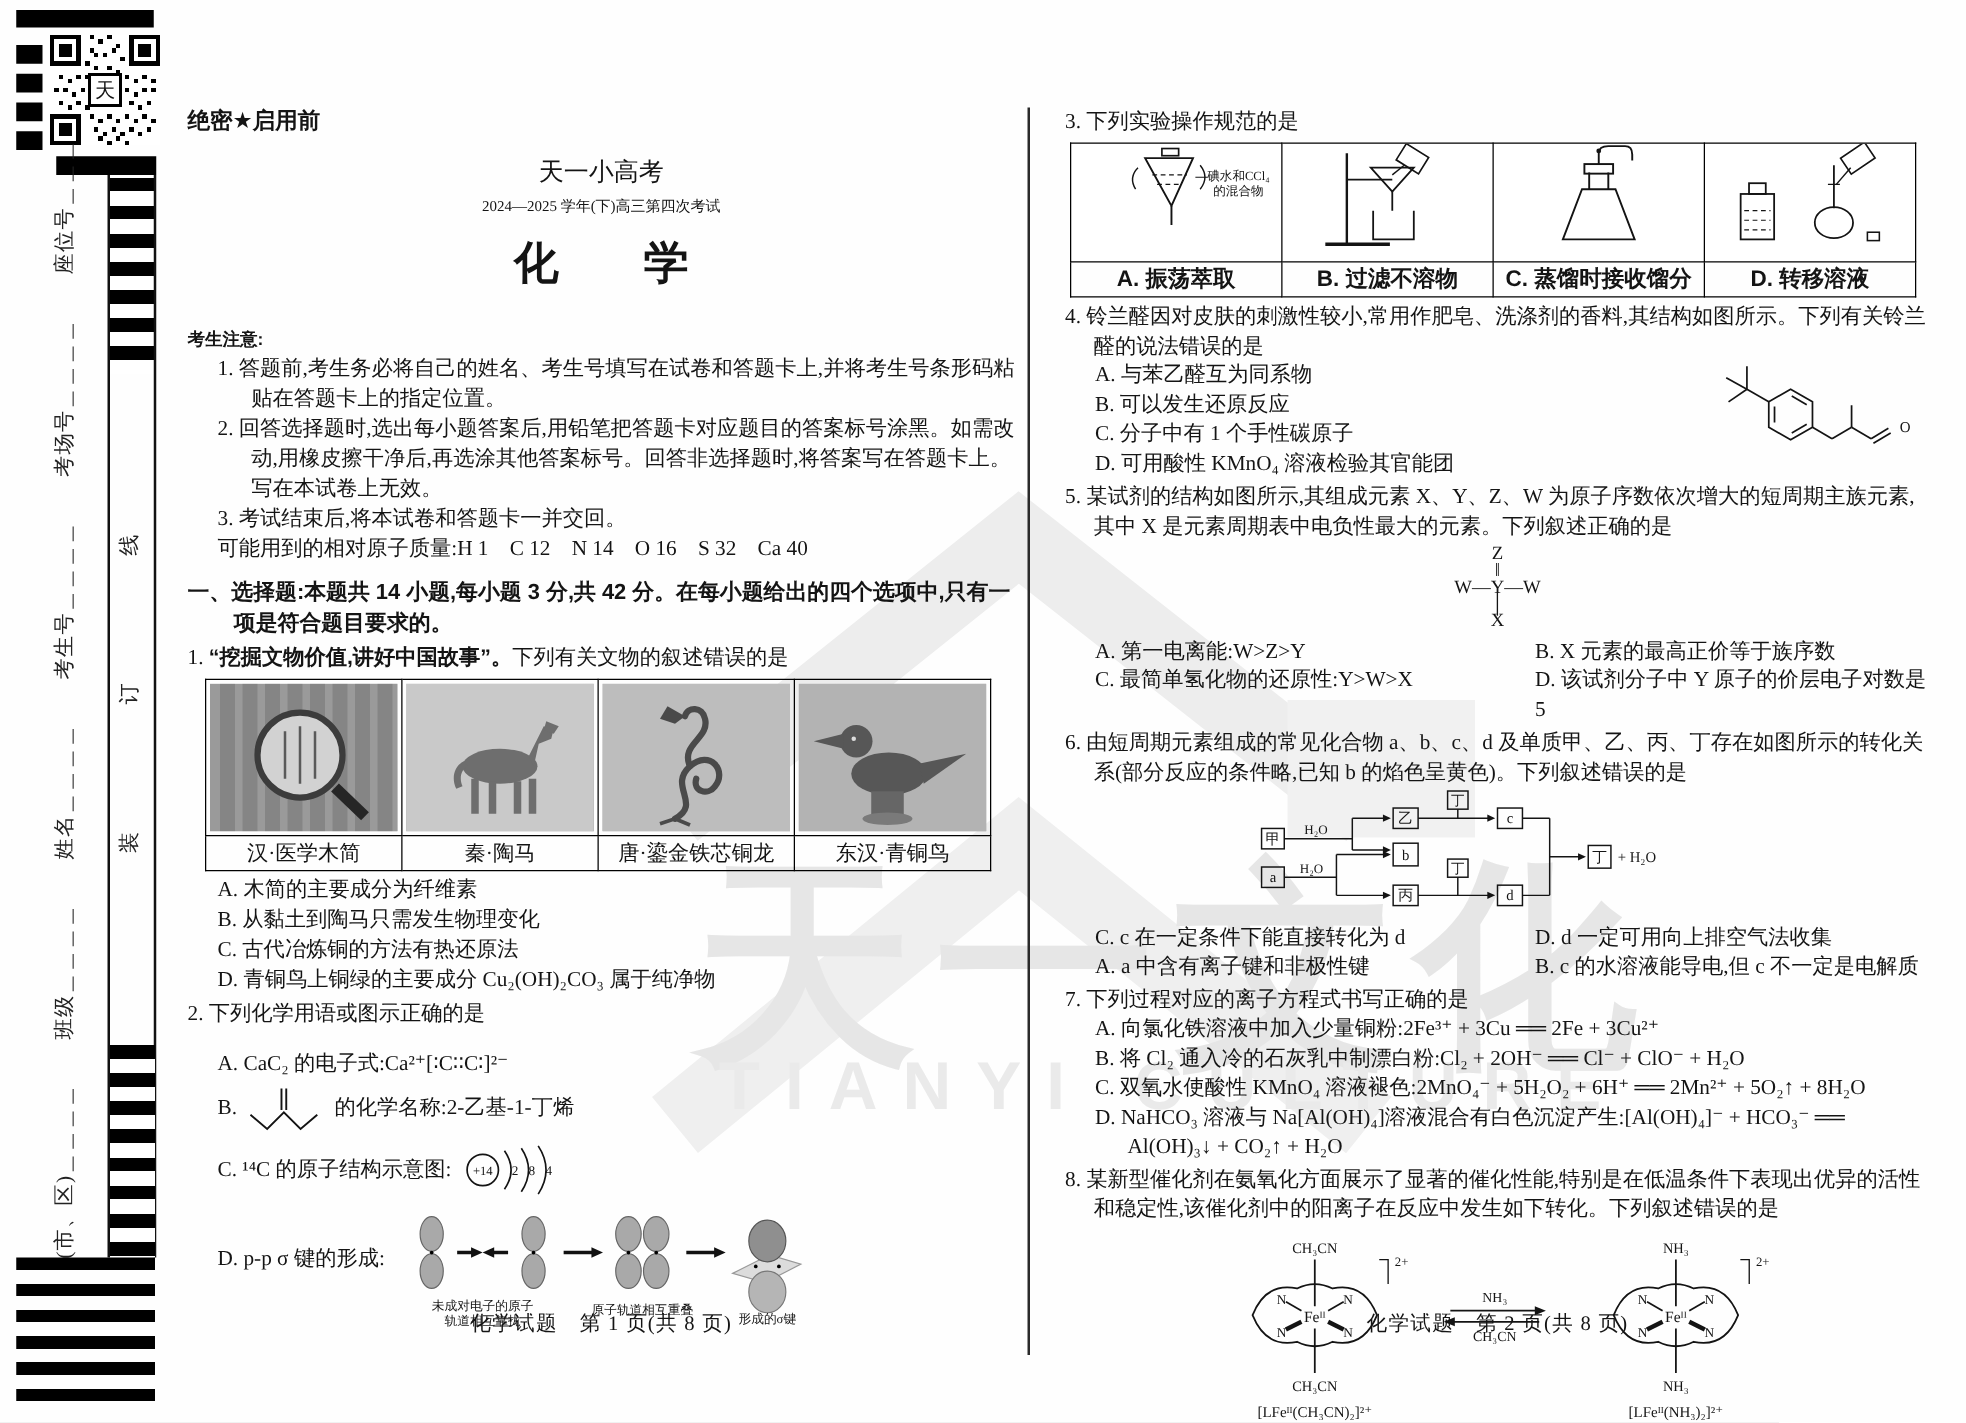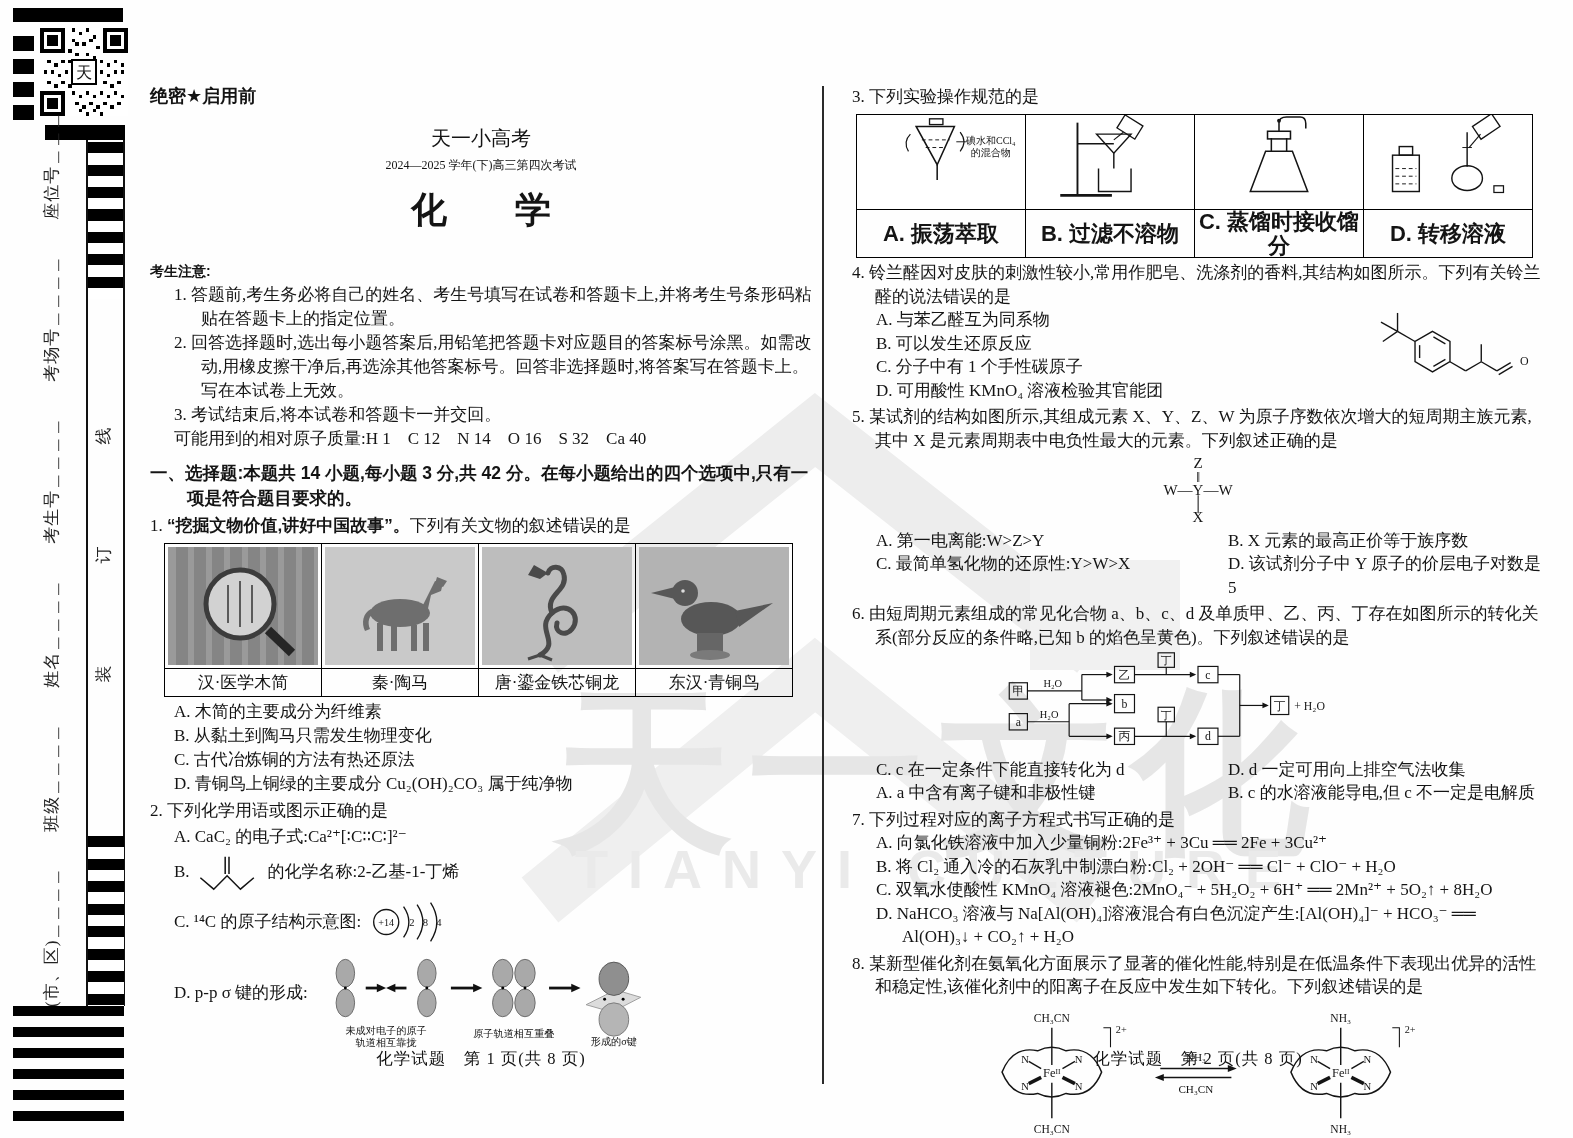--- a/index.html
+++ b/index.html
@@ -46,21 +46,21 @@
   .masses{margin-left:24px;}
   .sect{margin-top:10px;padding-left:37px;text-indent:-37px;font-size:17.5px;line-height:25px;}
   .stem{padding-left:23px;text-indent:-23px;margin-top:3px;}
   .opt{margin-left:24px;}
   .optgrid{display:grid;grid-template-columns:352px auto;margin-left:24px;}
   table.tbl{border-collapse:collapse;margin:5px 0 3px 14px;}
   table.tbl td{border:1.6px solid #000;padding:0;text-align:center;}
   .art-cell{width:156px;height:124px;text-align:center;vertical-align:middle;}
   .cap1{height:27px;text-align:center;font-size:17px;margin-left:48px;}
   .app-cell{width:168px;height:92px;text-align:center;vertical-align:middle;background:#fff;}
-  .cap2{height:27px;text-align:center;font-size:22px;}
+  .cap2{height:27px;text-align:center;font-size:18px;}
   .q2row{display:flex;align-items:center;gap:8px;margin-left:24px;margin-top:2px;}
   .q2row.top{align-items:flex-start;}
   .q4wrap{position:relative;margin-top:3px;}
   .q4fig{position:absolute;right:-4px;top:40px;}
   .q5fig{text-align:center;font-size:15px;line-height:13.5px;margin:5px 0 4px;}
   .q5fig div{margin:0;}
   .qfig{text-align:center;margin:2px 0;}
   .q7cont{margin-left:50px;}
   .foot{position:absolute;top:1048px;font-size:16.5px;letter-spacing:1px;z-index:1;text-align:center;}
   .f1{left:150px;width:662px;}
@@ -221,21 +221,21 @@
       </tr>
     </tbody>
       </table>
 
     <div class="opt">A. 木简的主要成分为纤维素</div>
     <div class="opt">B. 从黏土到陶马只需发生物理变化</div>
     <div class="opt">C. 古代冶炼铜的方法有热还原法</div>
     <div class="opt">D. 青铜鸟上铜绿的主要成分 Cu₂(OH)₂CO₃ 属于纯净物</div>
 
     <div class="stem">2. 下列化学用语或图示正确的是</div>
-    <div class="opt" style="margin-top:2px">A. CaC₂ 的电子式:Ca²⁺[∶C∶∶C∶]²⁻</div>
+    <div class="opt" style="margin-top:16px">A. CaC₂ 的电子式:Ca²⁺[∶C∶∶C∶]²⁻</div>
 
     <div class="q2row">
       <span>B.</span>
       <svg width="62" height="42" viewBox="0 0 64 44">
         <polyline points="2,28 16,40 30,26 44,40 58,28" fill="none" stroke="#141414" stroke-width="1.6"></polyline>
         <line x1="28" y1="24" x2="28" y2="6" stroke="#141414" stroke-width="1.6"></line>
         <line x1="32" y1="24" x2="32" y2="6" stroke="#141414" stroke-width="1.6"></line>
       </svg>
       <span>的化学名称:2-乙基-1-丁烯</span>
     </div>

